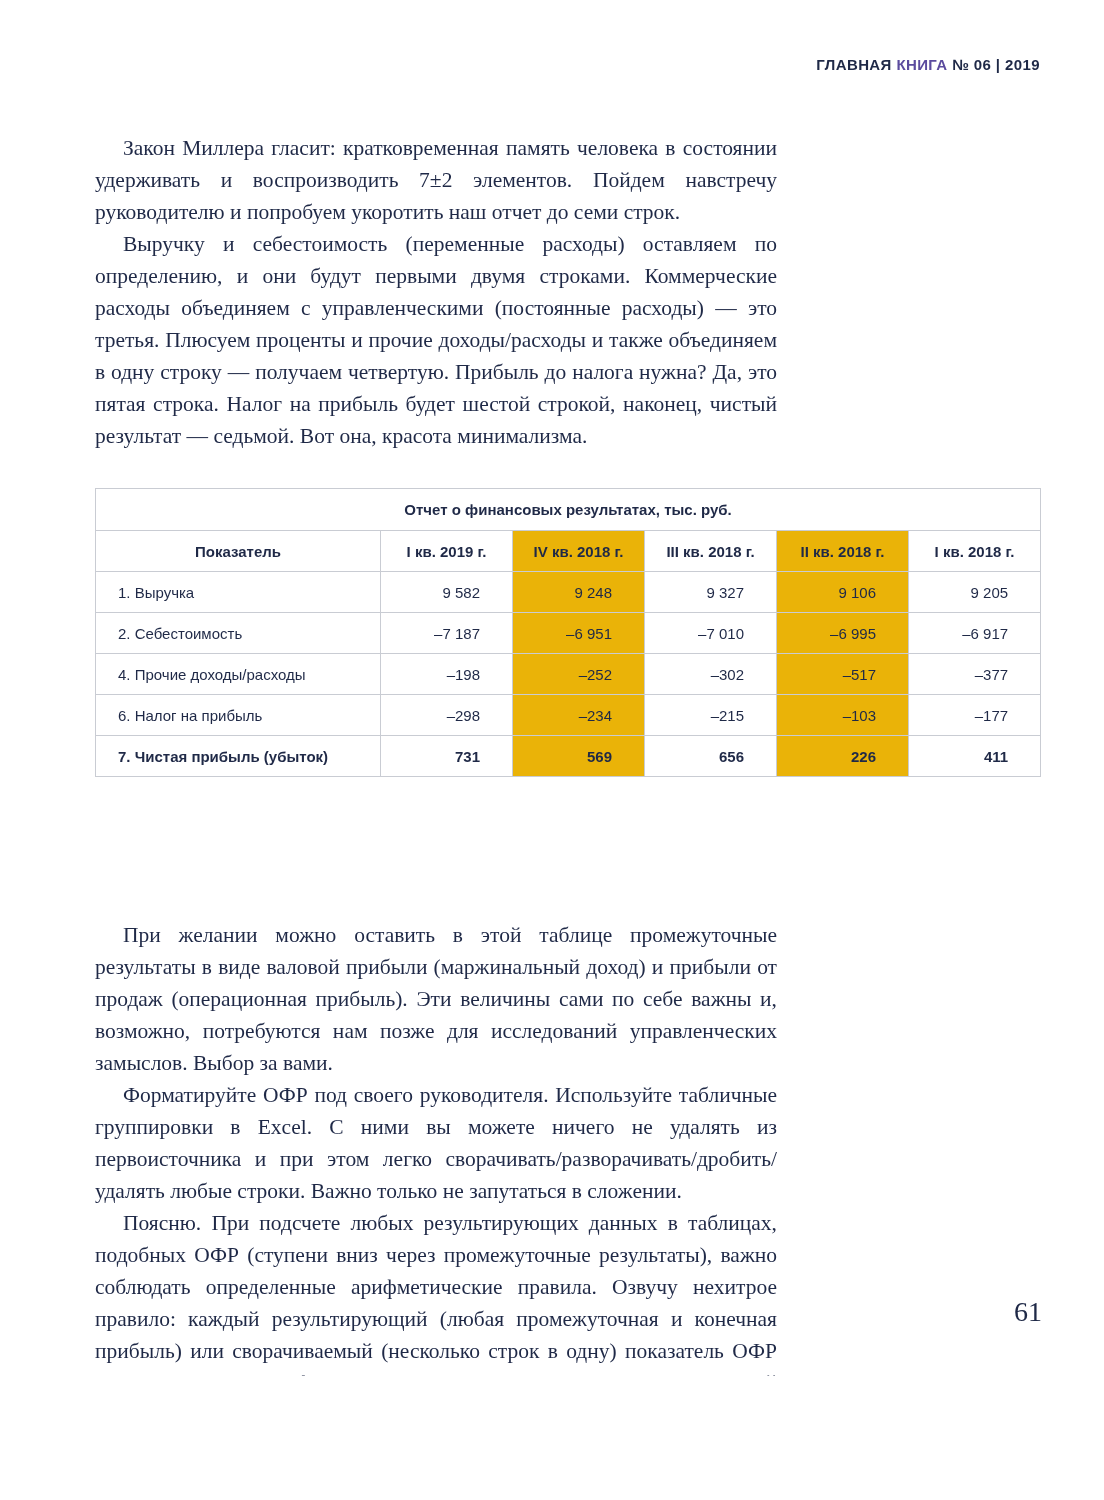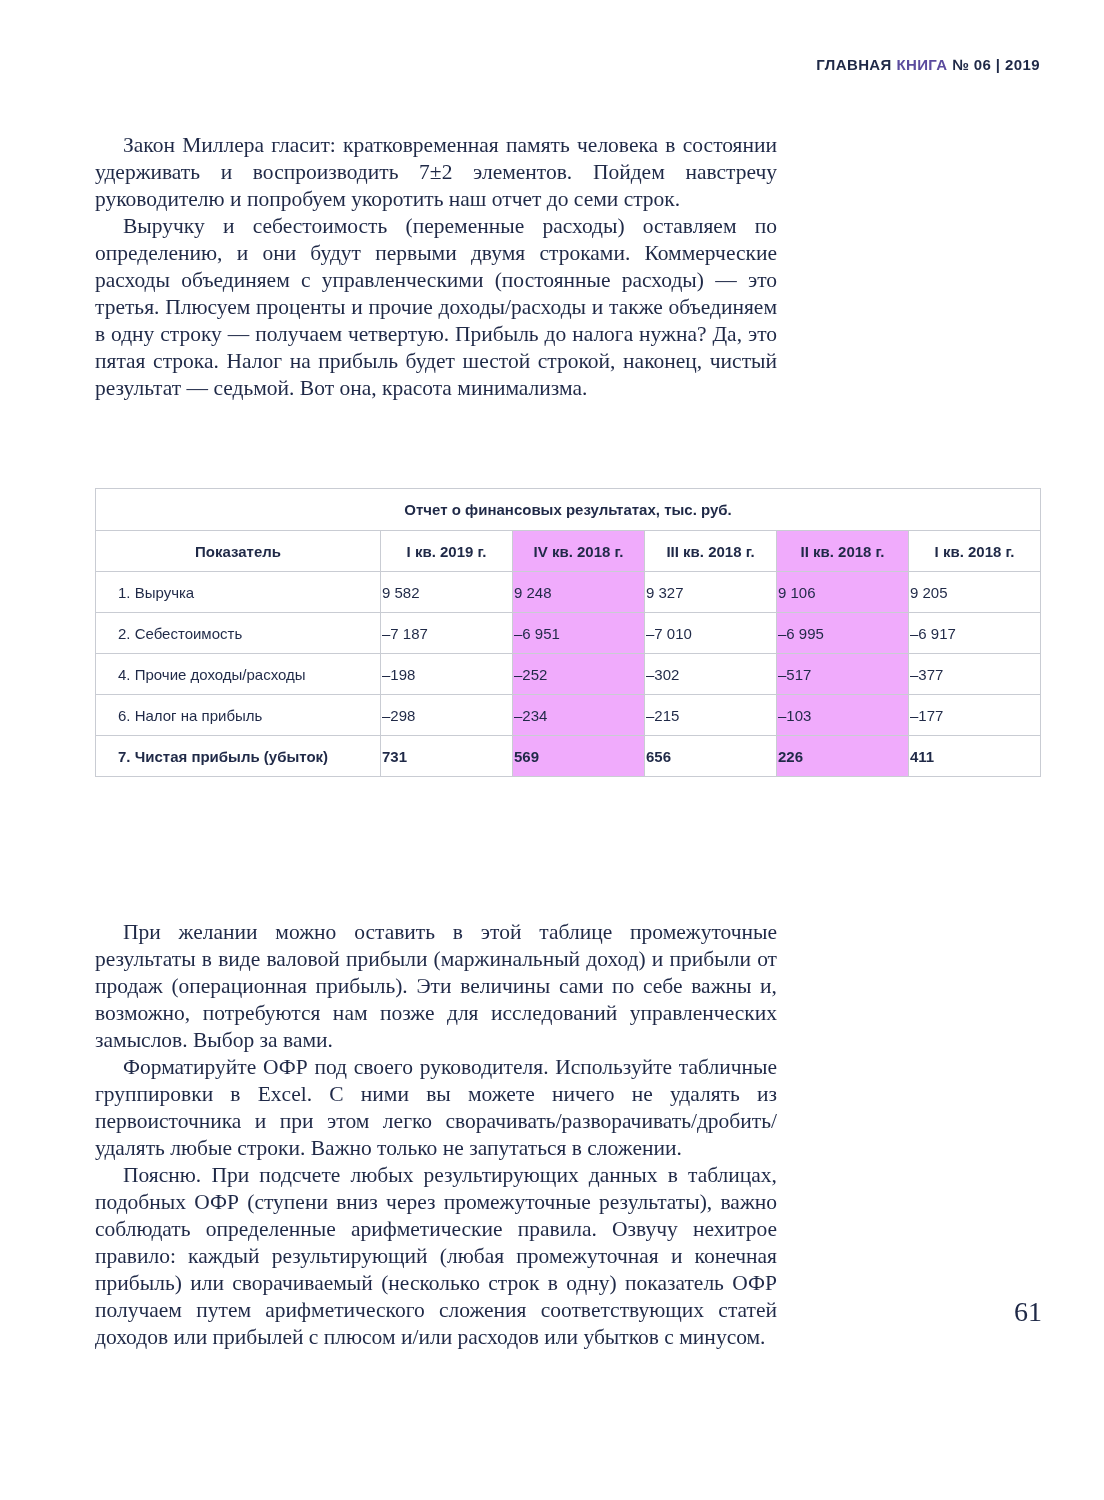--- a/index.html
+++ b/index.html
@@ -17,21 +17,21 @@
     position:absolute; top:56px; right:64px;
     font-family:"Liberation Sans", sans-serif;
     font-weight:bold; font-size:15px; letter-spacing:0.4px;
     color:#1f2947; white-space:nowrap;
   }
   .brand-accent { color:#5b4b9e; }
 
   
   .text-block {
     position:absolute; left:95px; width:682px;
-    font-size:21.5px; line-height:27px;
+    font-size:21.5px; line-height:32px;
     text-align:justify;
   }
   .text-block-1 { top:132px; }
   .text-block-2 { top:895px;margin-top:24px; }
   .text-block p { margin:0; text-indent:28px; }
 
   
   .fin-table-wrap { position:absolute; left:95px; top:488px; width:945px; }
   table.fin-table {
     width:945px; border-collapse:collapse; table-layout:fixed;
@@ -41,23 +41,23 @@
   .fin-table th, .fin-table td {
     border:1px solid #c9ccd3;
     height:41px; box-sizing:border-box;
     font-weight:normal;
   }
   .fin-table .title-cell {
     text-align:center; font-weight:bold; height:42px;
   }
   .fin-table th.col-head { text-align:center; font-weight:bold; }
   .fin-table td.label-cell { text-align:left; padding-left:22px; }
-  .fin-table td.num-cell { padding-right:32px; }
+  .fin-table td.num-cell { text-align:right; padding-right:32px; }
   .fin-table tr.bold-row td { font-weight:bold; }
-  .shaded { background:#f0abfc; }
+  .shaded { background:#eab308; }
 
   
   .page-number {
     position:absolute; right:62px; bottom:48px;
     font-size:28px; color:#1f2947;
     font-family:"Liberation Serif", serif;
   }
 </style>
 </head>
 <body>

